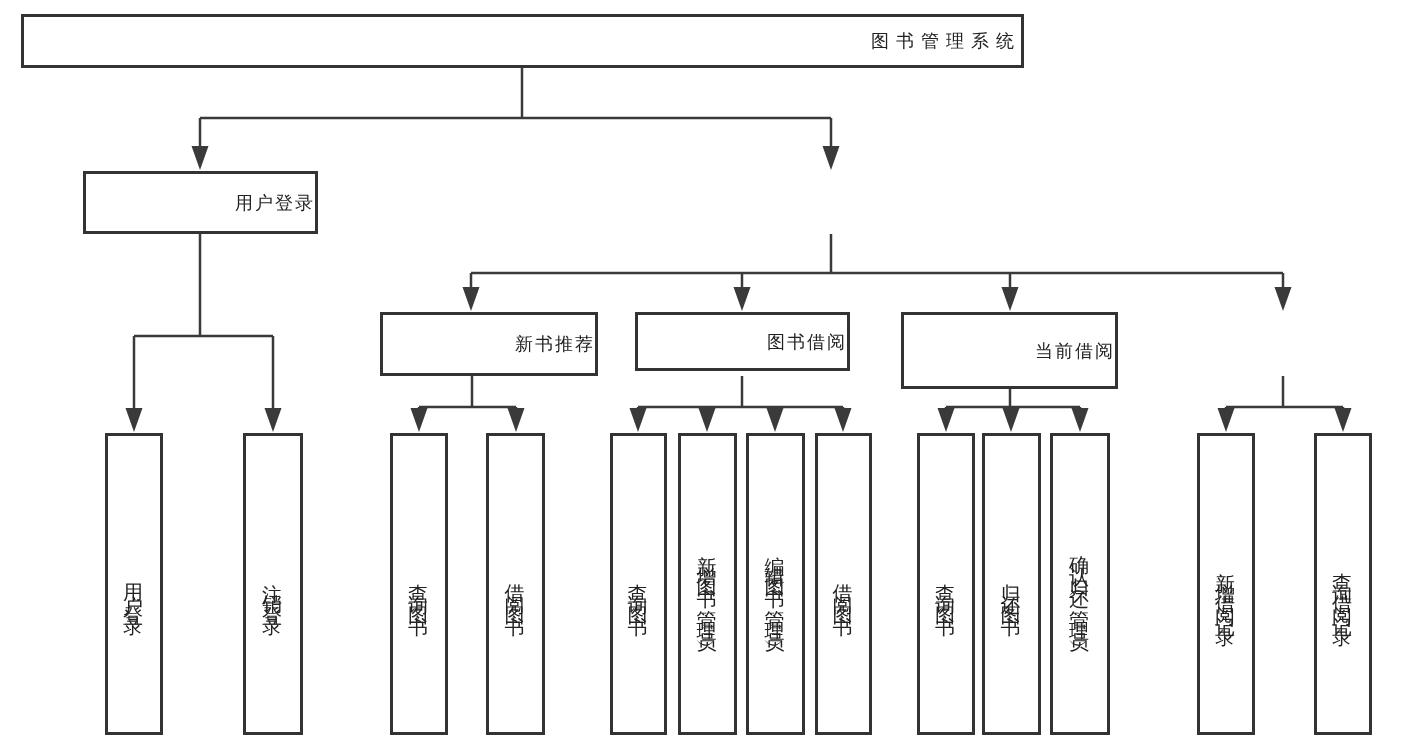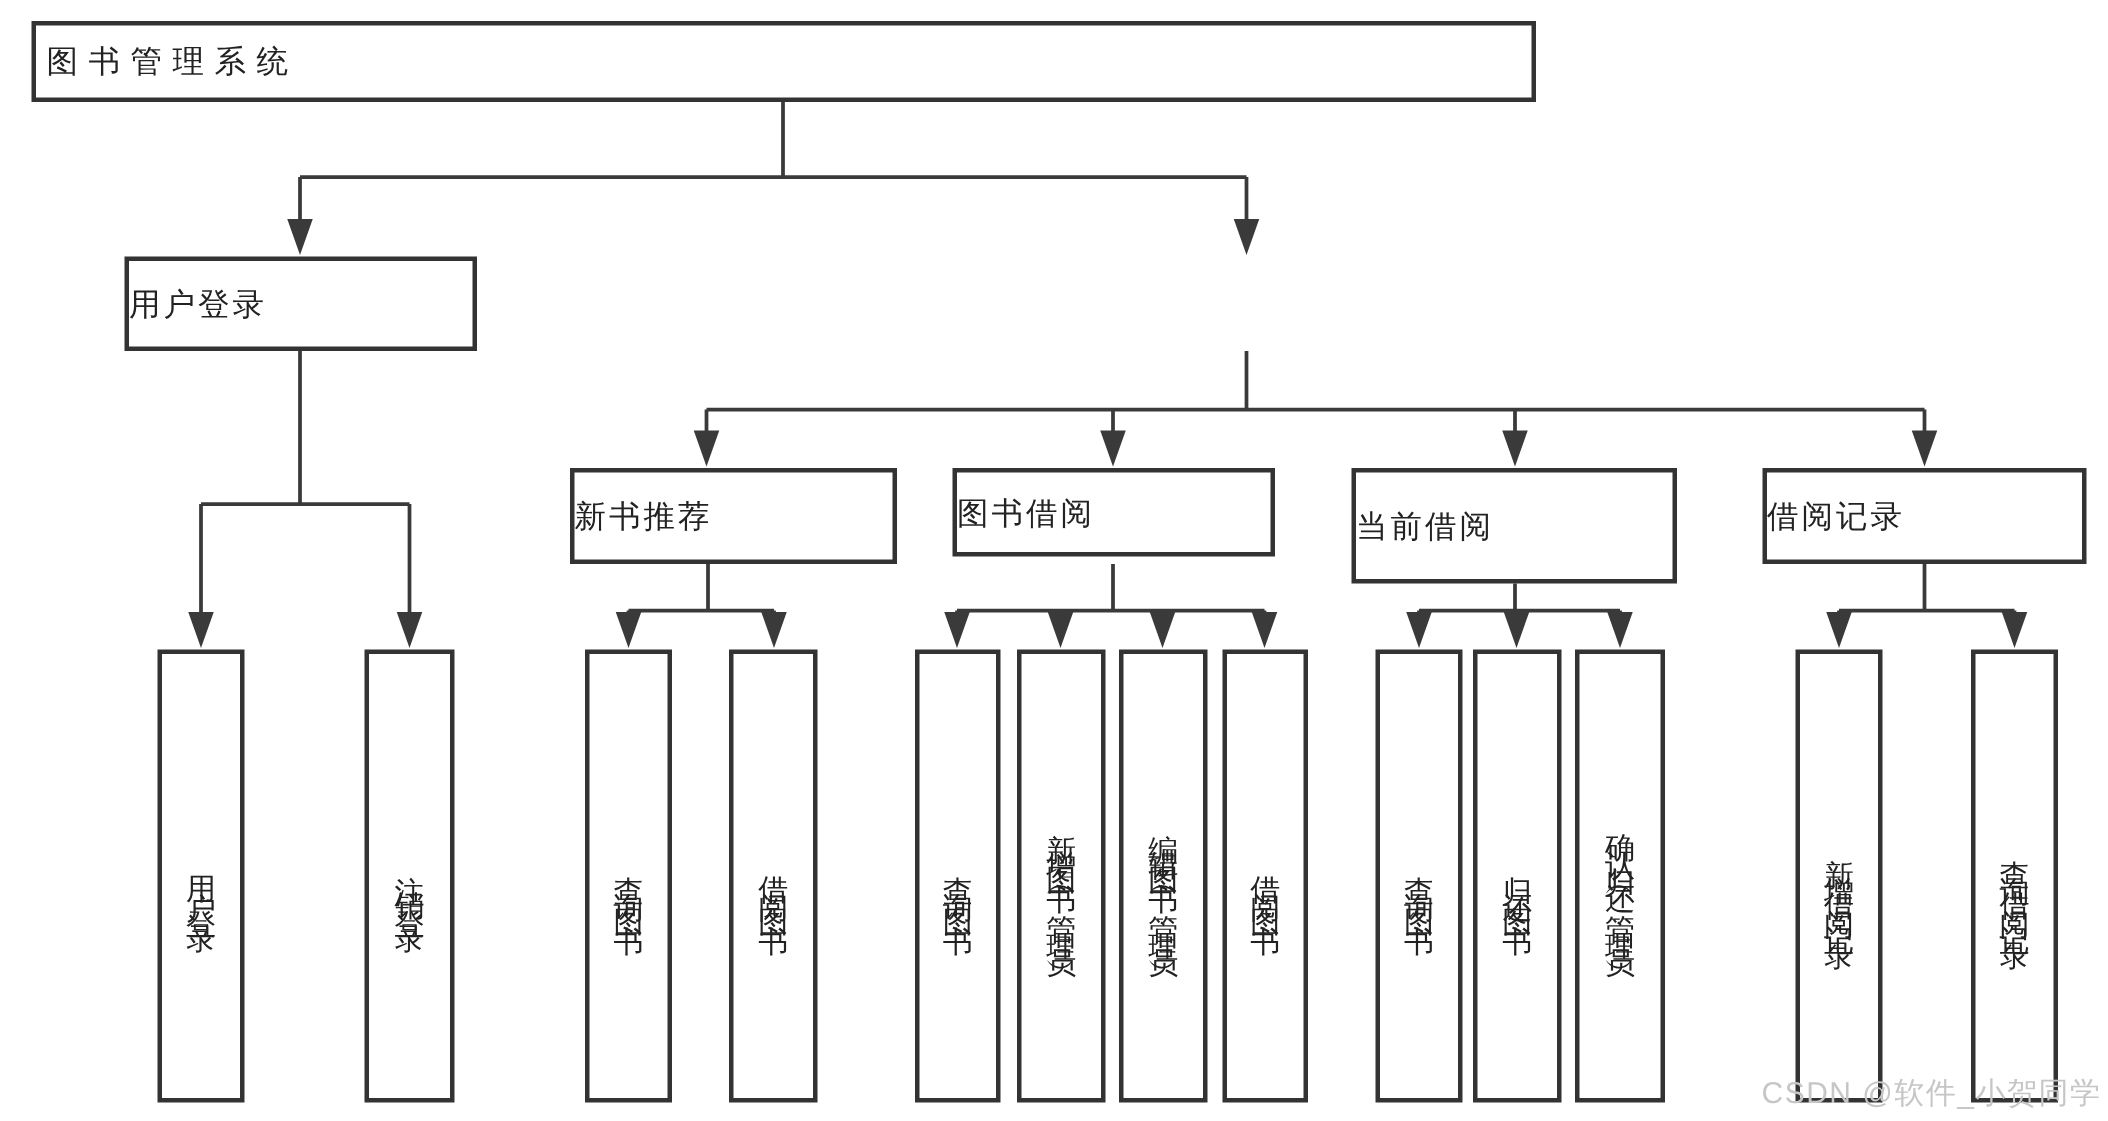--- a/index.html
+++ b/index.html
@@ -19,22 +19,22 @@
     overflow:hidden;
   }
   .wires{position:absolute;left:0;top:0;width:1405px;height:747px;}
   .wires line{stroke:var(--line);stroke-width:2.5;}
   .wires polygon{fill:var(--line);stroke:none;}
   .node{
     position:absolute;
     box-sizing:border-box;
     border:3px solid var(--box-border);
     background:var(--background);
-    display:flex;align-items:center;justify-content:flex-start;
-    font-size:21px;
+    display:flex;align-items:center;justify-content:flex-end;
+    font-size:18px;
     letter-spacing:2px;
     white-space:nowrap;
   }
   .node.root{letter-spacing:7px;}
   .node.root .lbl{margin-left:7px;}
   .leaf{
     position:absolute;
     box-sizing:border-box;
     border:3px solid var(--box-border);
     background:var(--background);
@@ -148,23 +148,20 @@
 
   <div class="node" style="left:363px;top:312px;width:218px;height:64px;margin-left:17px;">
     <span>新书推荐</span>
   </div>
   <div class="node" style="left:635px;top:312px;width:215px;height:59px;">
     <span>图书借阅</span>
   </div>
   <div class="node" style="left:901px;top:312px;width:217px;height:77px;">
     <span>当前借阅</span>
   </div>
-  <div class="node" style="left:1175px;top:312px;width:216px;height:64px;">
-    <span>借阅记录</span>
-  </div>
 
   <div class="leaf" style="left:105px;width:58px;">
     <span class="vtext">用户登录</span>
   </div>
   <div class="leaf" style="left:243px;width:60px;">
     <span class="vtext">注销登录</span>
   </div>
   <div class="leaf" style="left:390px;width:58px;">
     <span class="vtext">查询图书</span>
   </div>
@@ -192,14 +189,13 @@
   <div class="leaf" style="left:1050px;width:60px;">
     <span class="vtext">确认归还（管理员）</span>
   </div>
   <div class="leaf" style="left:1197px;width:58px;">
     <span class="vtext">新增借阅记录</span>
   </div>
   <div class="leaf" style="left:1314px;width:58px;">
     <span class="vtext">查询借阅记录</span>
   </div>
 
-  <div class="watermark">CSDN @软件_小贺同学</div>
 </div>
 
 </body></html>

